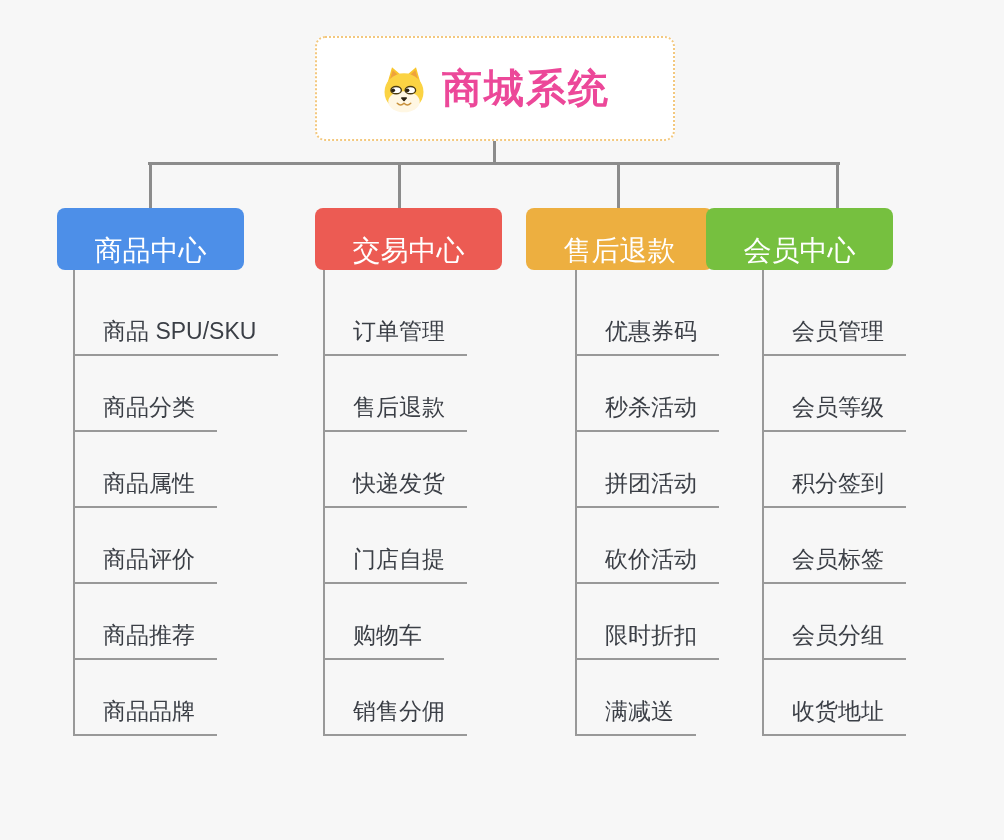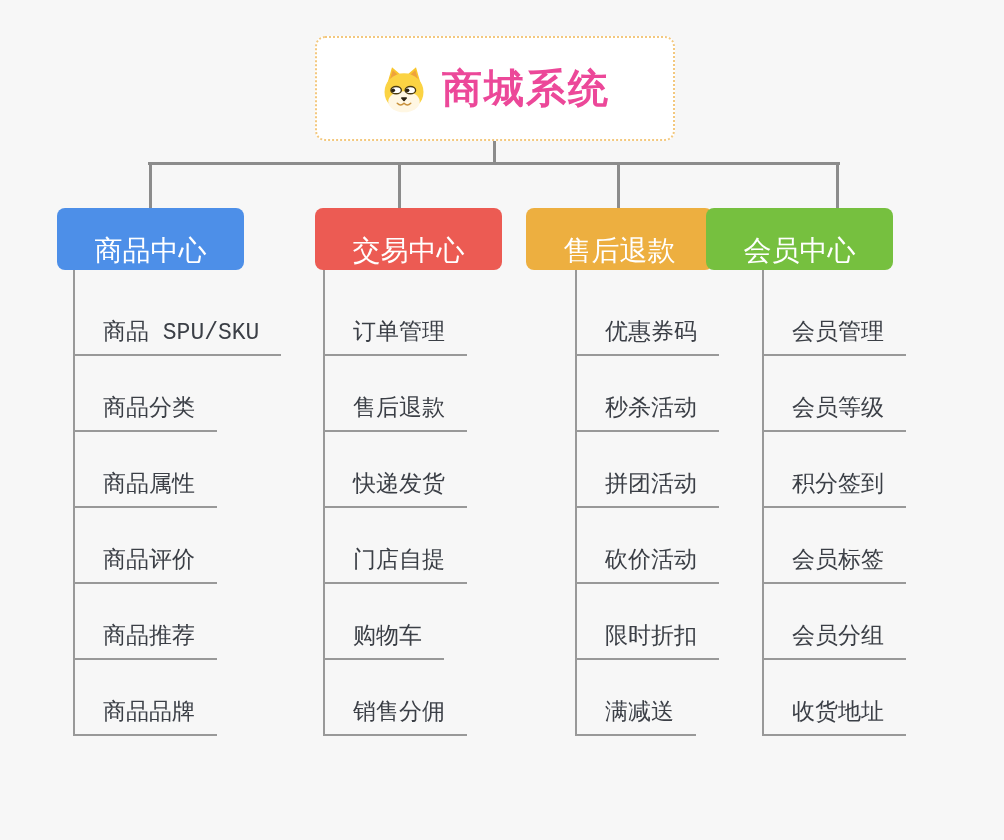--- a/index.html
+++ b/index.html
@@ -67,21 +67,20 @@
     height:76px;
     display:flex;align-items:flex-end;
   }
   .leaf:first-child{height:86px;}
   .leaf-label{
     display:block;width:max-content;
     padding:0 22px 7px 28px;
     border-bottom:2px solid #999999;
     font-size:23px;color:#3B3F46;
     white-space:nowrap;
-    font-family:Liberation Mono, monospace;
   }
 </style>
 </head>
 <body>
 
 <div class="canvas">
 
   <div class="conn conn-stem"></div>
   <div class="conn conn-hbar"></div>
   <div class="conn conn-drop d0"></div>

